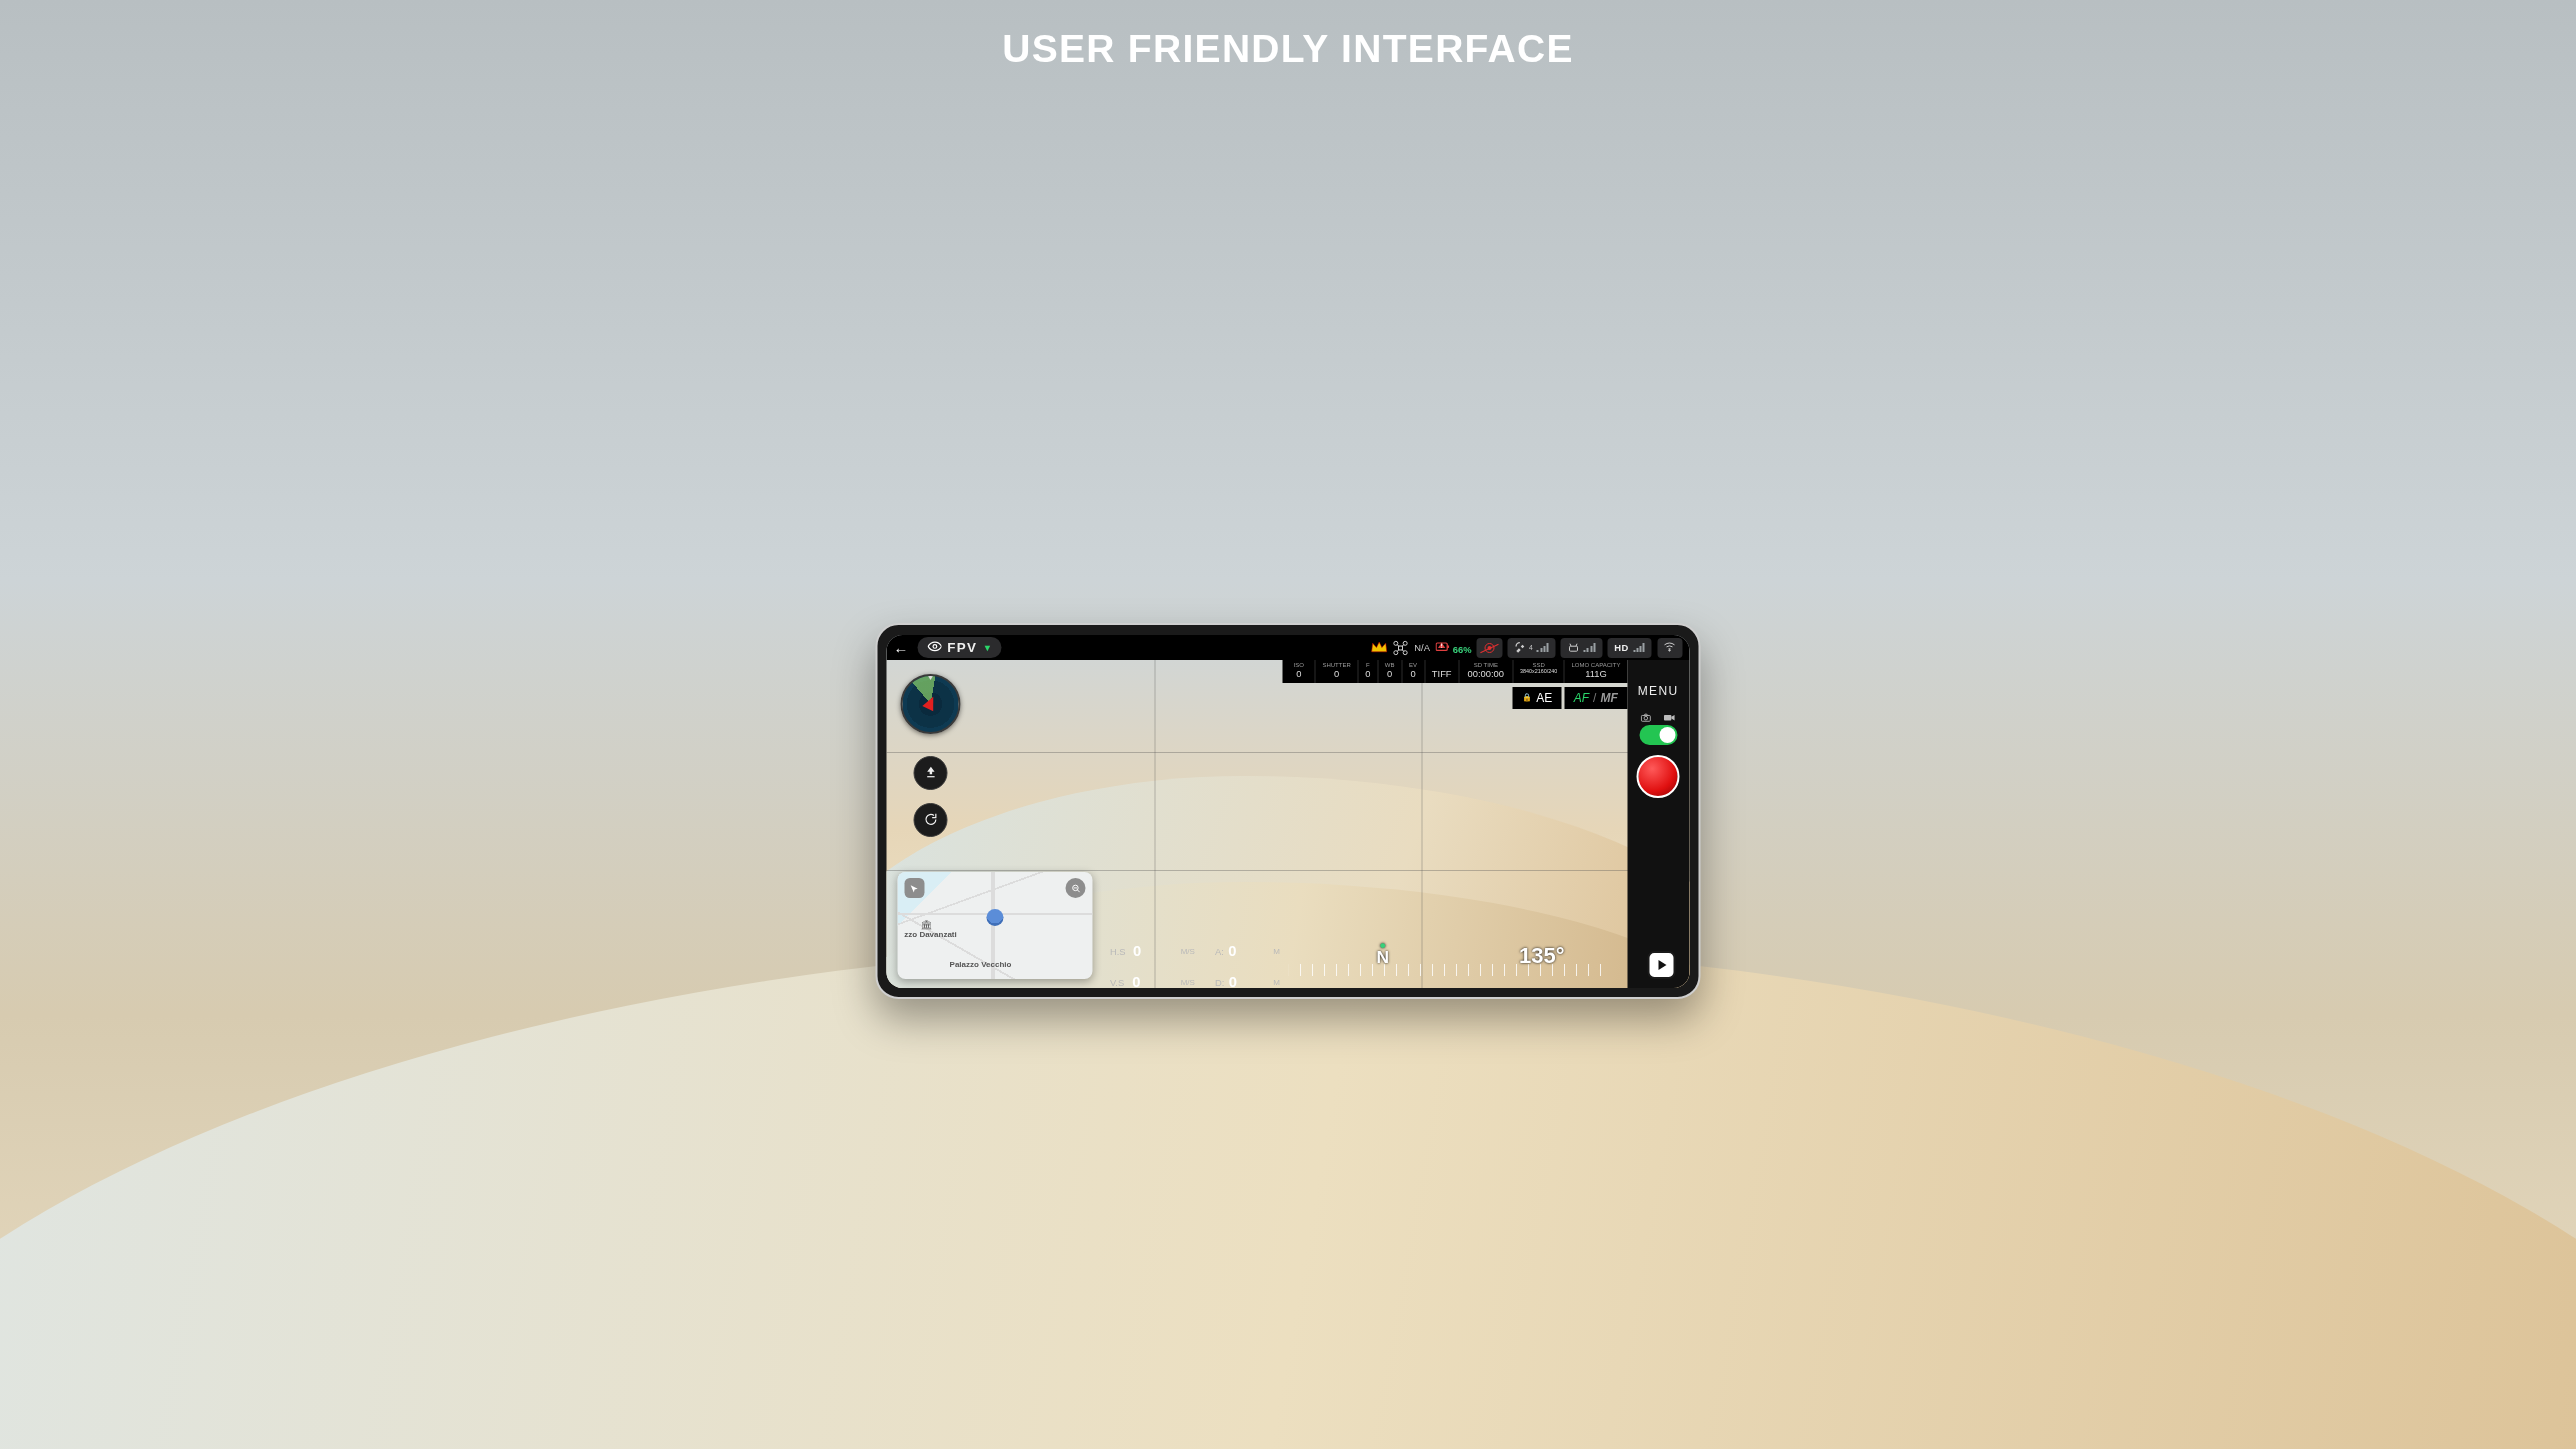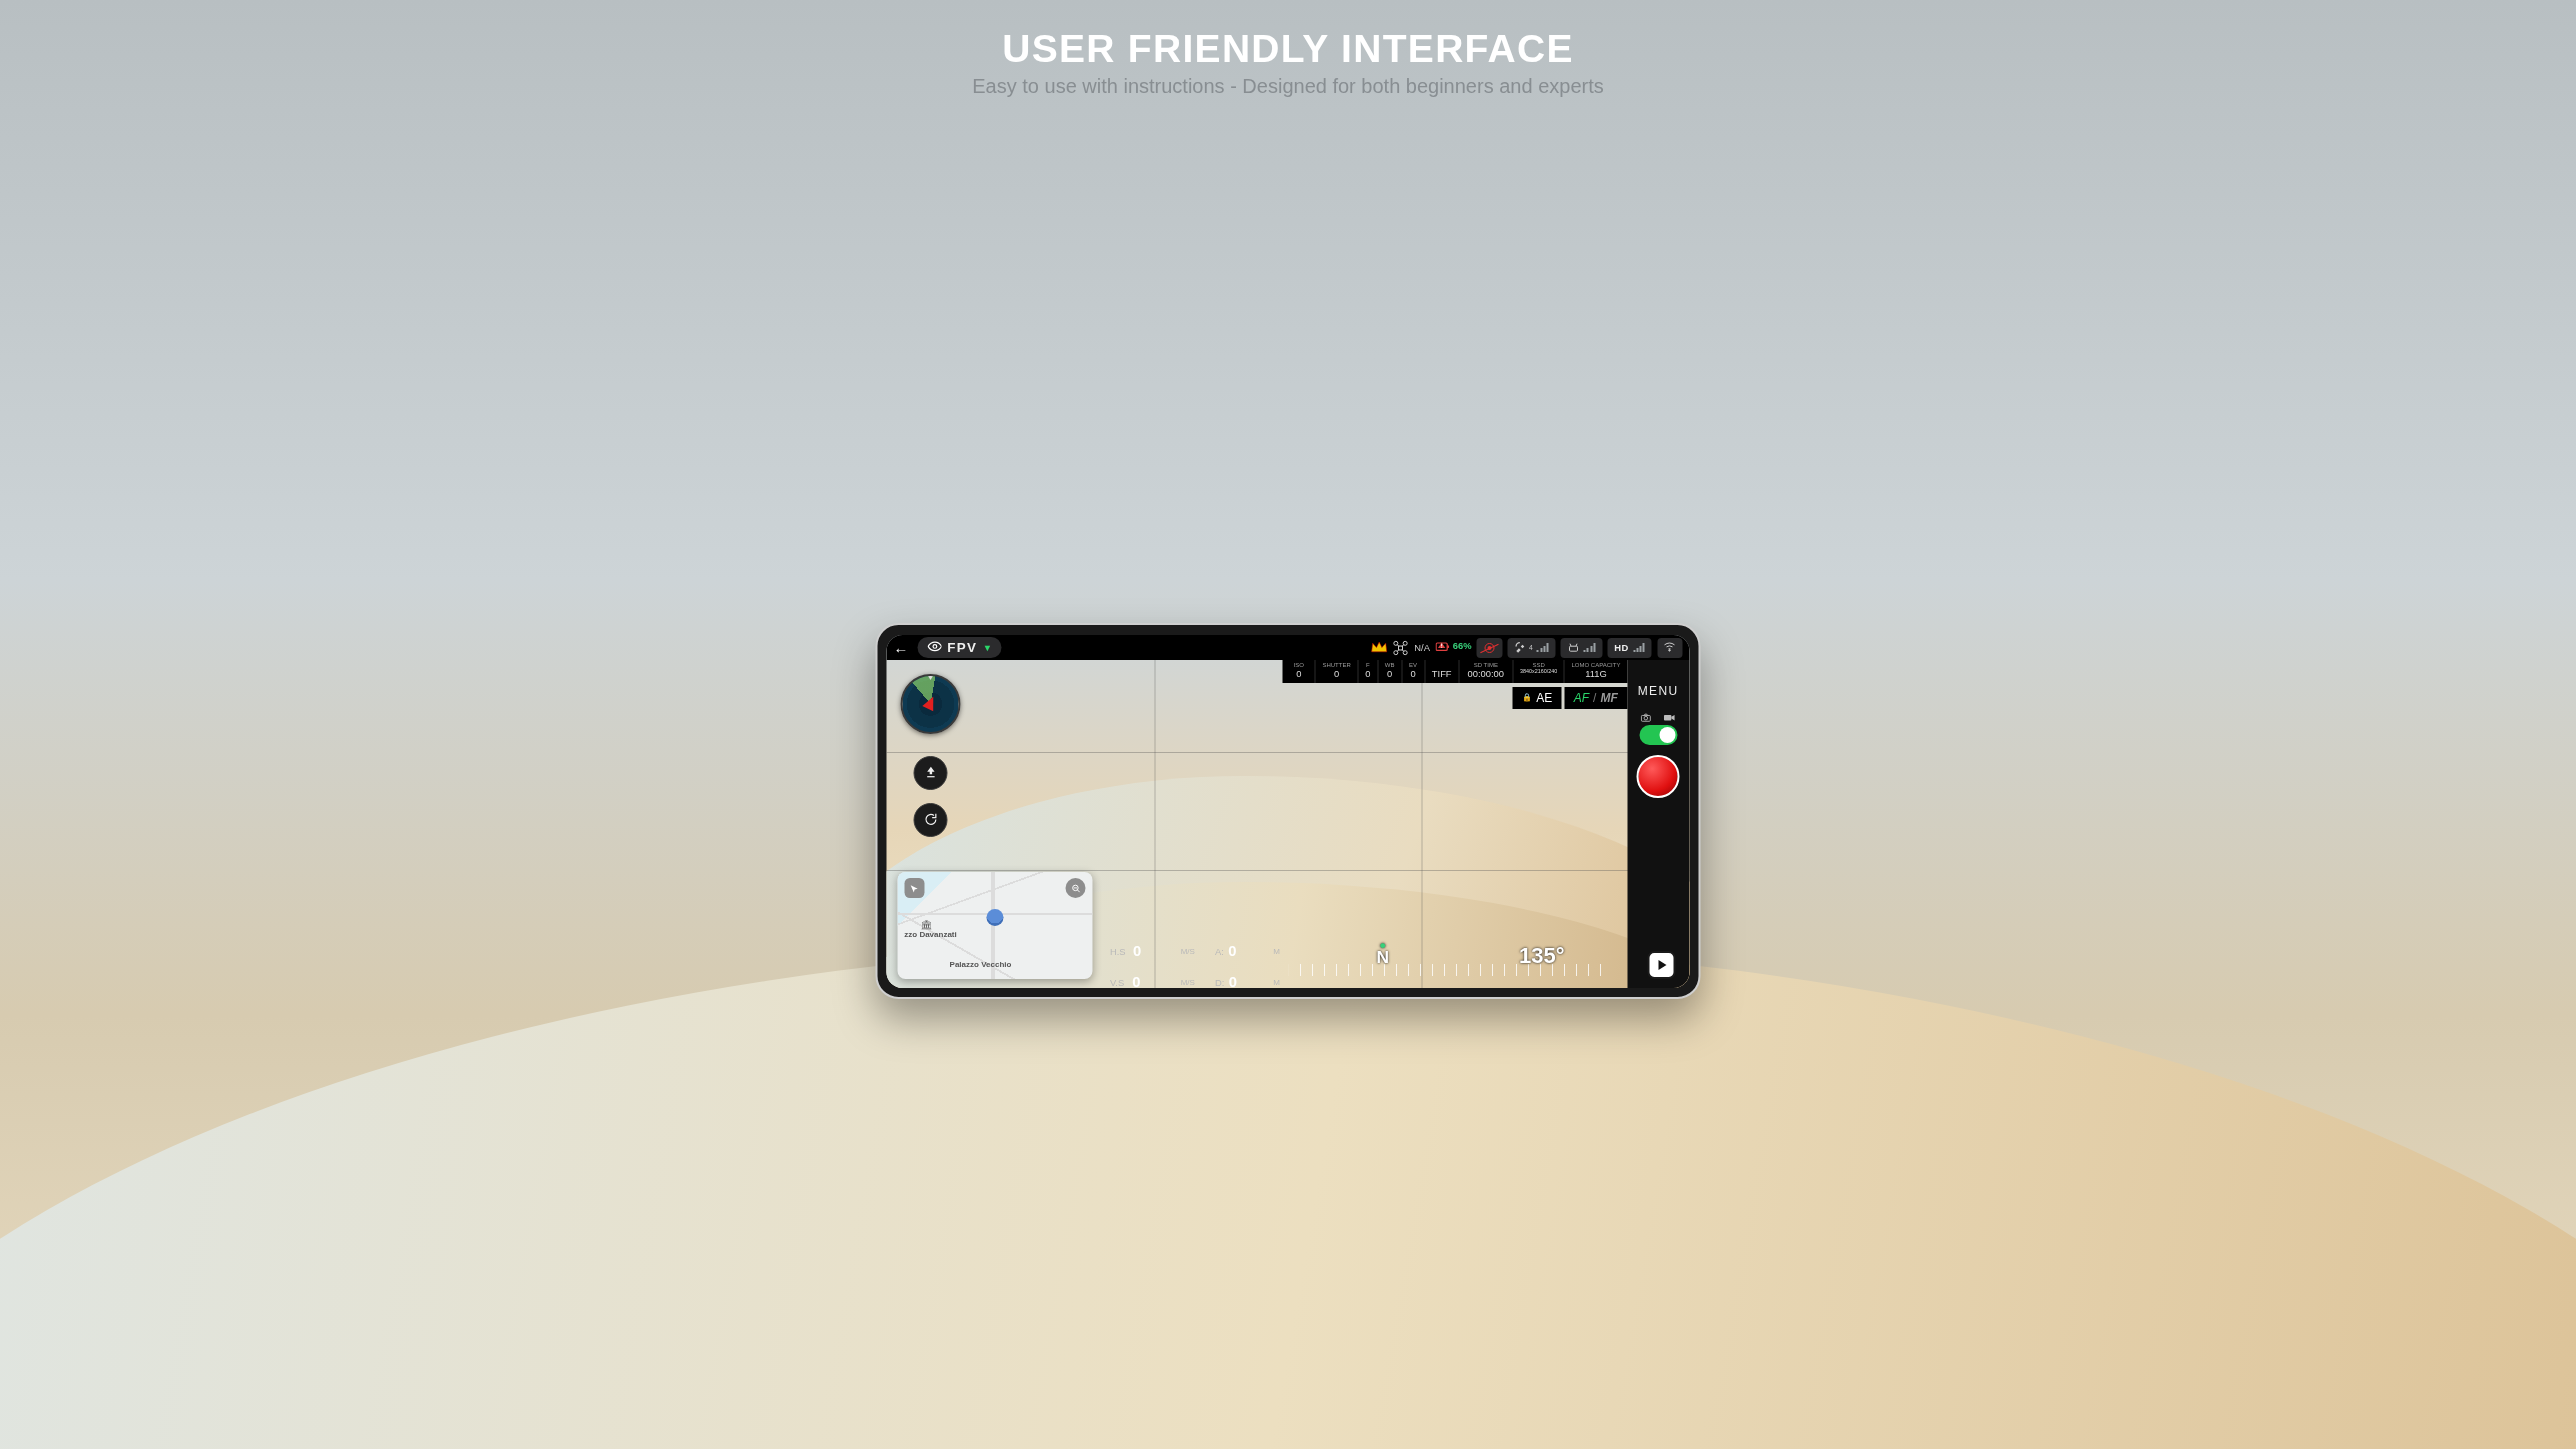--- a/index.html
+++ b/index.html
@@ -337,21 +337,20 @@
     z-index:0;
   }
 </style>
 </head>
 <body>
 
 <div class="bg-dune"></div>
 
 <div class="hero">
   <h1>USER FRIENDLY INTERFACE</h1>
-  <p>Easy to use with instructions - Designed for both beginners and experts</p>
 </div>
 
 <div class="device">
   <div class="screen">
 
     <div class="dune1"></div>
     <div class="dune2"></div>
     <div class="grid">
       <span class="v1"></span>
         <span class="v2"></span>
@@ -386,21 +385,21 @@
             <circle cx="19" cy="19" r="3"></circle>
           <rect x="9" y="9" width="6" height="6"></rect>
           <line x1="7" y1="7" x2="10" y2="10"></line>
             <line x1="17" y1="7" x2="14" y2="10"></line>
           <line x1="7" y1="17" x2="10" y2="14"></line>
             <line x1="17" y1="17" x2="14" y2="14"></line>
         </svg>
         <span>N/A</span>
       </span>
 
-      <span style="display:flex;align-items:flex-start;gap:2.7px;">
+      <span style="display:flex;align-items:flex-end;gap:2.7px;">
         <span>
           <svg width="14.8" height="13.4" viewBox="0 0 24 20">
             <rect x="1" y="4" width="18" height="12" rx="2" fill="none" stroke="#e04040" stroke-width="2"></rect>
             <rect x="19" y="8" width="3" height="4" fill="#e04040"></rect>
             <path d="M10 3 L16 12 H4 Z" fill="#e04040"></path>
             <rect x="9.2" y="5" width="1.6" height="4" fill="#fff"></rect>
               <rect x="9.2" y="10" width="1.6" height="1.6" fill="#fff"></rect>
           </svg>
         </span>
         <span style="color:#38d07a;font-weight:600;">66%</span>

